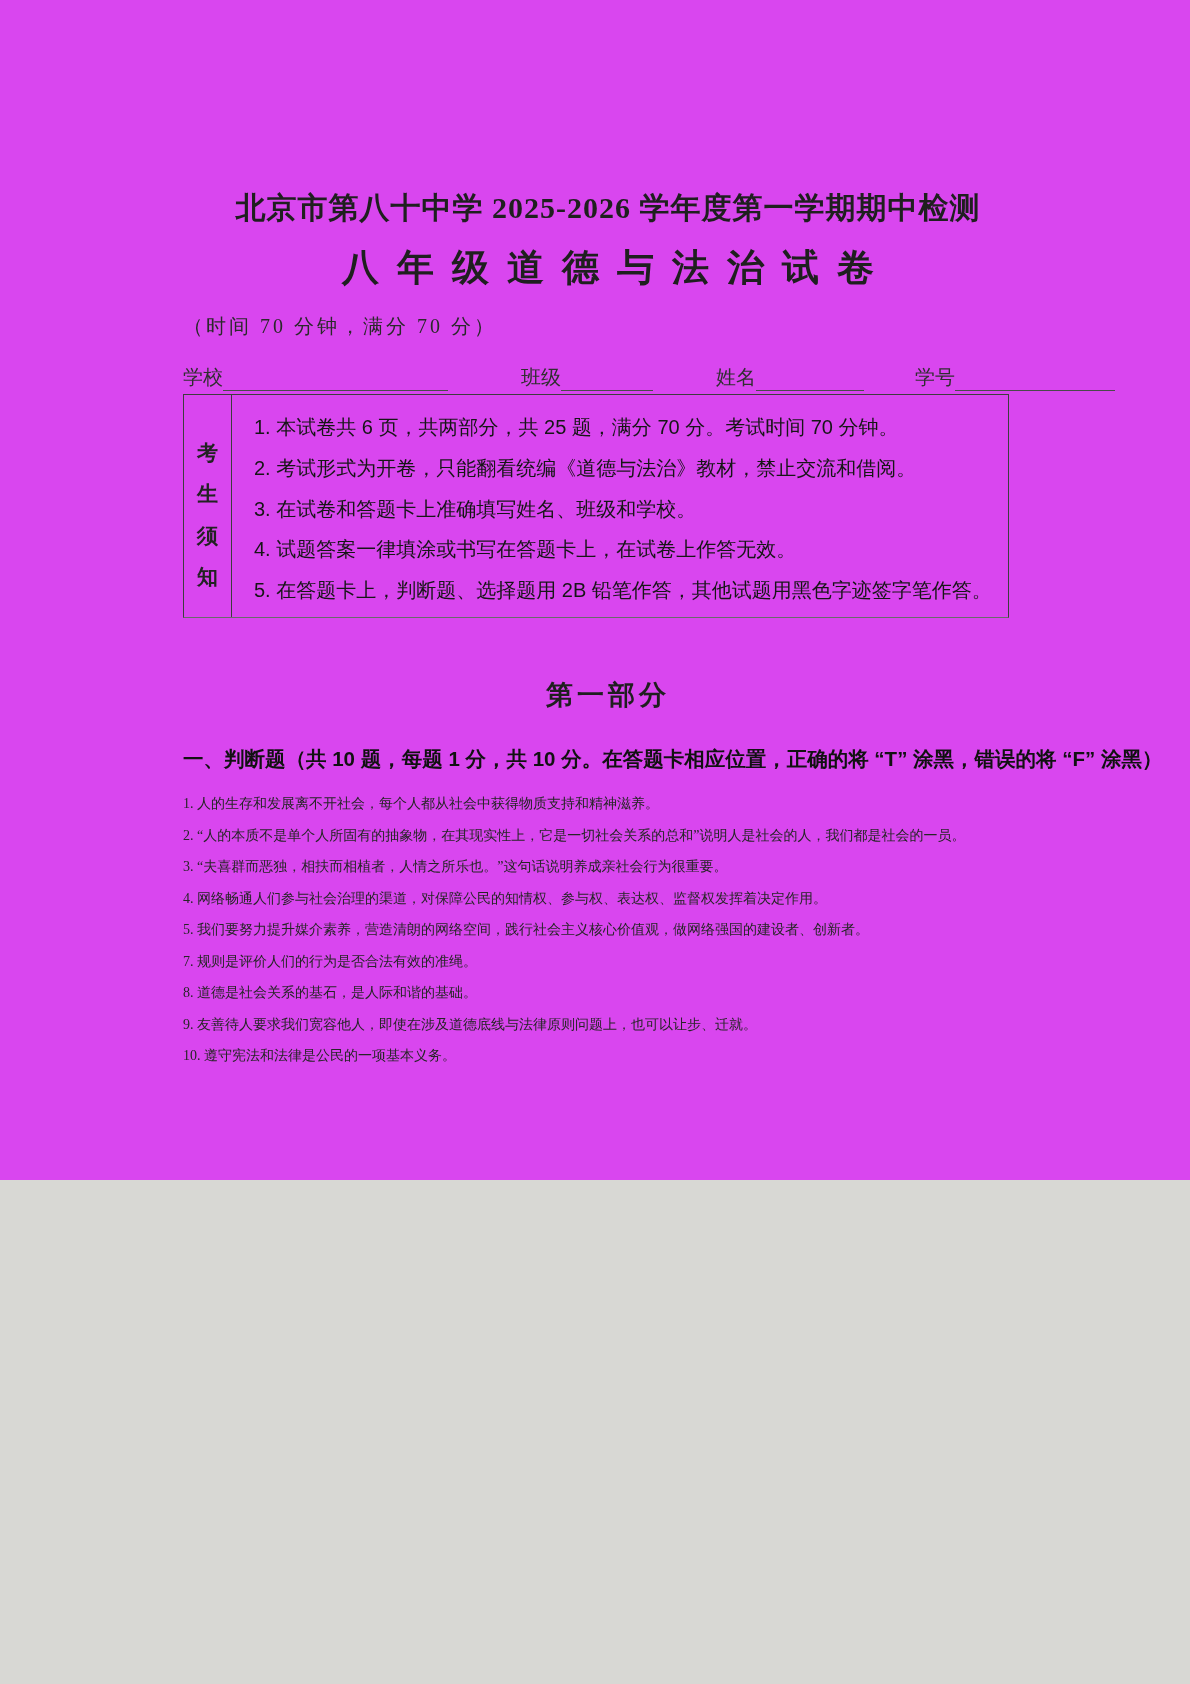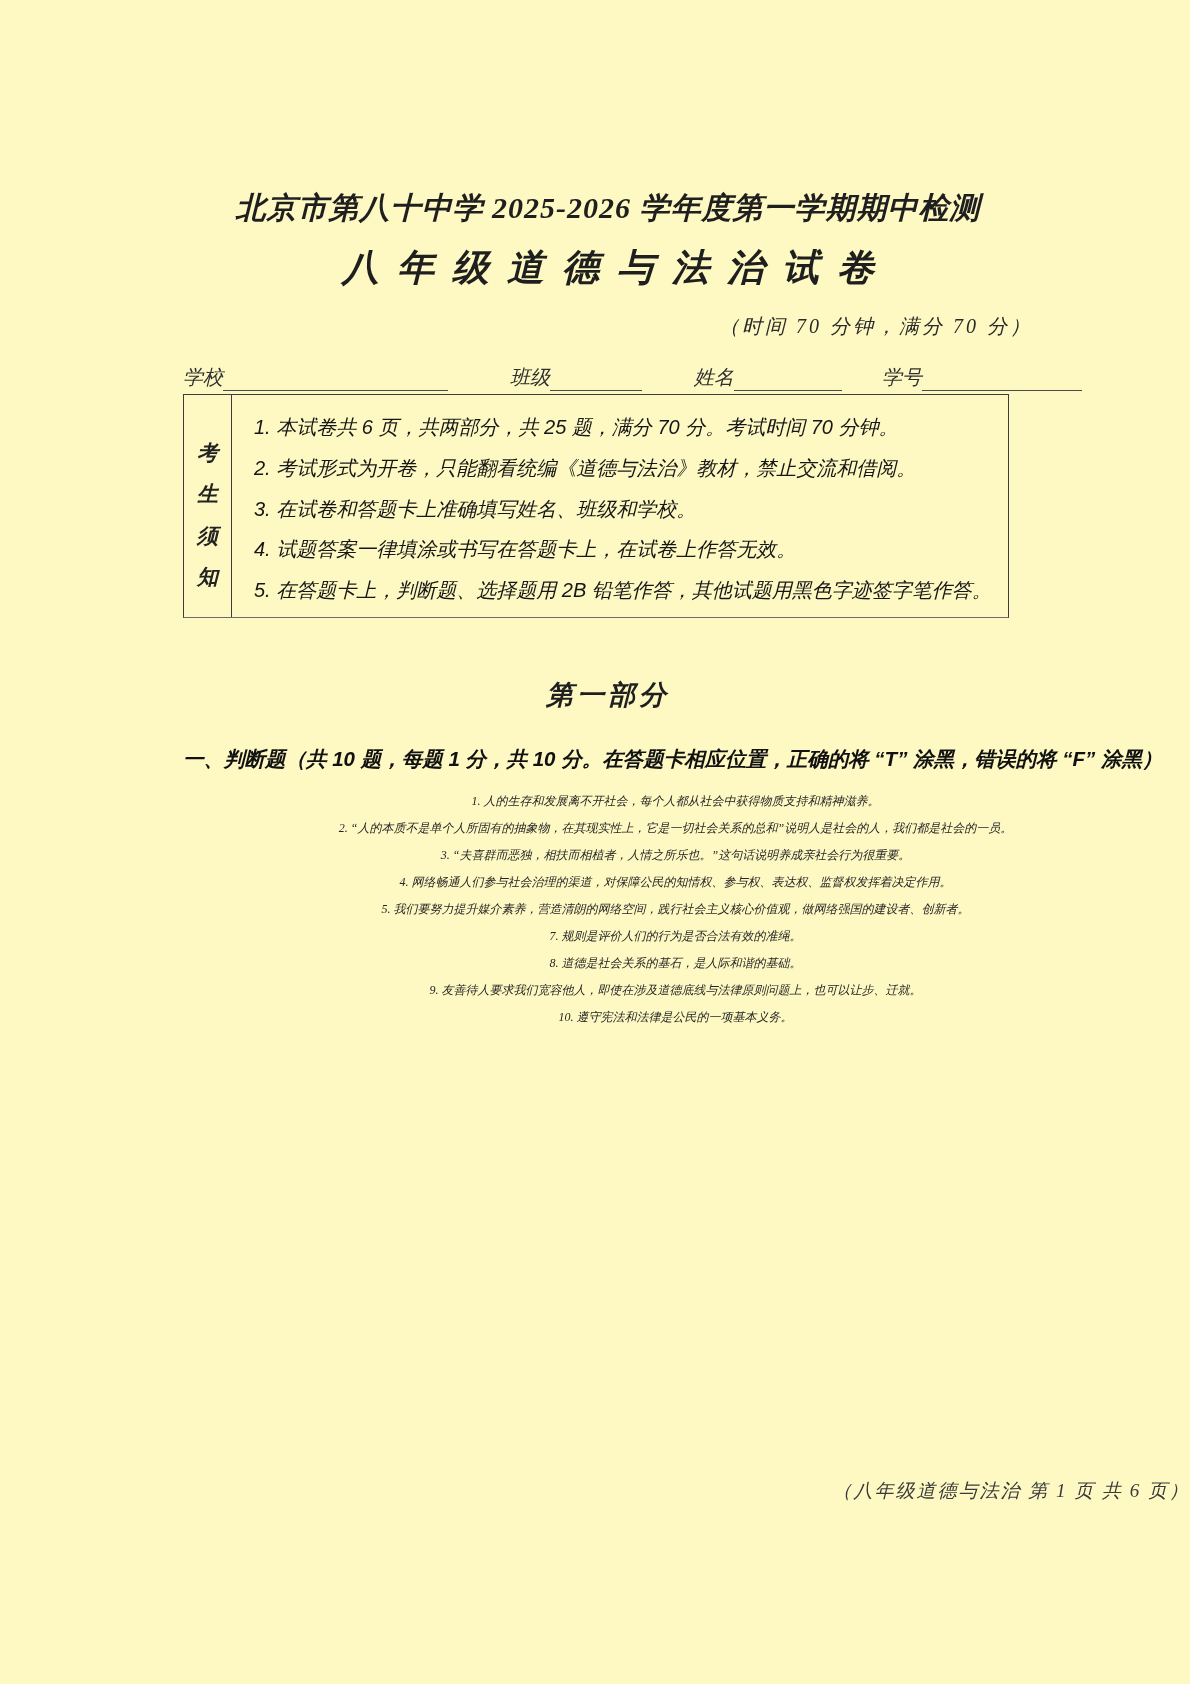--- a/index.html
+++ b/index.html
@@ -1,48 +1,47 @@
 <!DOCTYPE html>
 <html><head>
 <meta charset="utf-8">
 <style>
   html,body { margin:0; padding:0; background:#d8d8d4; }
   .page {
     position:relative;
-    width:1190px; height:1684px;
+    width:1190px; height:1180px;
     margin:0 auto;
-    background:#fef9c3;
+    background:#d946ef;
     color:#1f1f1f;
     font-family:"Liberation Serif","DejaVu Serif",serif;
     overflow:hidden;
-    font-style:italic;
   }
   .content {
     position:absolute;
     left:183px; top:188px;
     width:980px;
   }
   .doc-title {
     font-size:30px; font-weight:700;
     text-align:center; letter-spacing:1px;
     margin:0 0 0 0; width:850px;
   }
   .doc-subtitle {
     font-size:37px; font-weight:700;
     text-align:center; letter-spacing:18px; text-indent:18px;
     margin-top:14px; width:850px;
   }
   .doc-meta {
-    font-size:20px; text-align:right; letter-spacing:3px;
+    font-size:20px; text-align:left; letter-spacing:3px;
     margin-top:20px; width:850px; color:#2a2a2a;
   }
   .fill-row {
     display:flex; align-items:flex-start;
     margin-top:24px; width:905px;
-    font-size:20px; color:#2f2f2f;
+    font-size:20px; color:#2f2f2f;gap:11px;
   }
   .fill-group { display:flex; align-items:flex-end; }
   .fill-label { white-space:nowrap; }
   .blank { border-bottom:1.6px solid #4a4a4a; height:24px; }
   .blank.w1 { width:225px; }
   .blank.w2 { width:92px;  margin-right:52px; }
   .blank.w3 { width:108px; margin-right:40px; }
   .blank.w4 { width:160px; }
   .g1 { margin-right:62px; }
   .notice-box {
@@ -76,23 +75,22 @@
   .section-title {
     margin-top:24px;
     font-size:20.5px; font-weight:700;
     line-height:2.1; color:#111;
     font-family:"Liberation Sans","DejaVu Sans",sans-serif;
     width:980px;
   }
   .questions { margin-top:8px; width:985px; }
   .questions p {
     margin:0;
-    font-size:12px; line-height:2.25;
+    font-size:14px; line-height:2.25;
     color:#262626;
-    text-align:center;
   }
   .page-footer {
     position:absolute;
     left:12px; right:0;
     top:1478px;
     text-align:right;
     font-size:19px; letter-spacing:2px;
     color:#3a3a3a;
   }
 </style>

